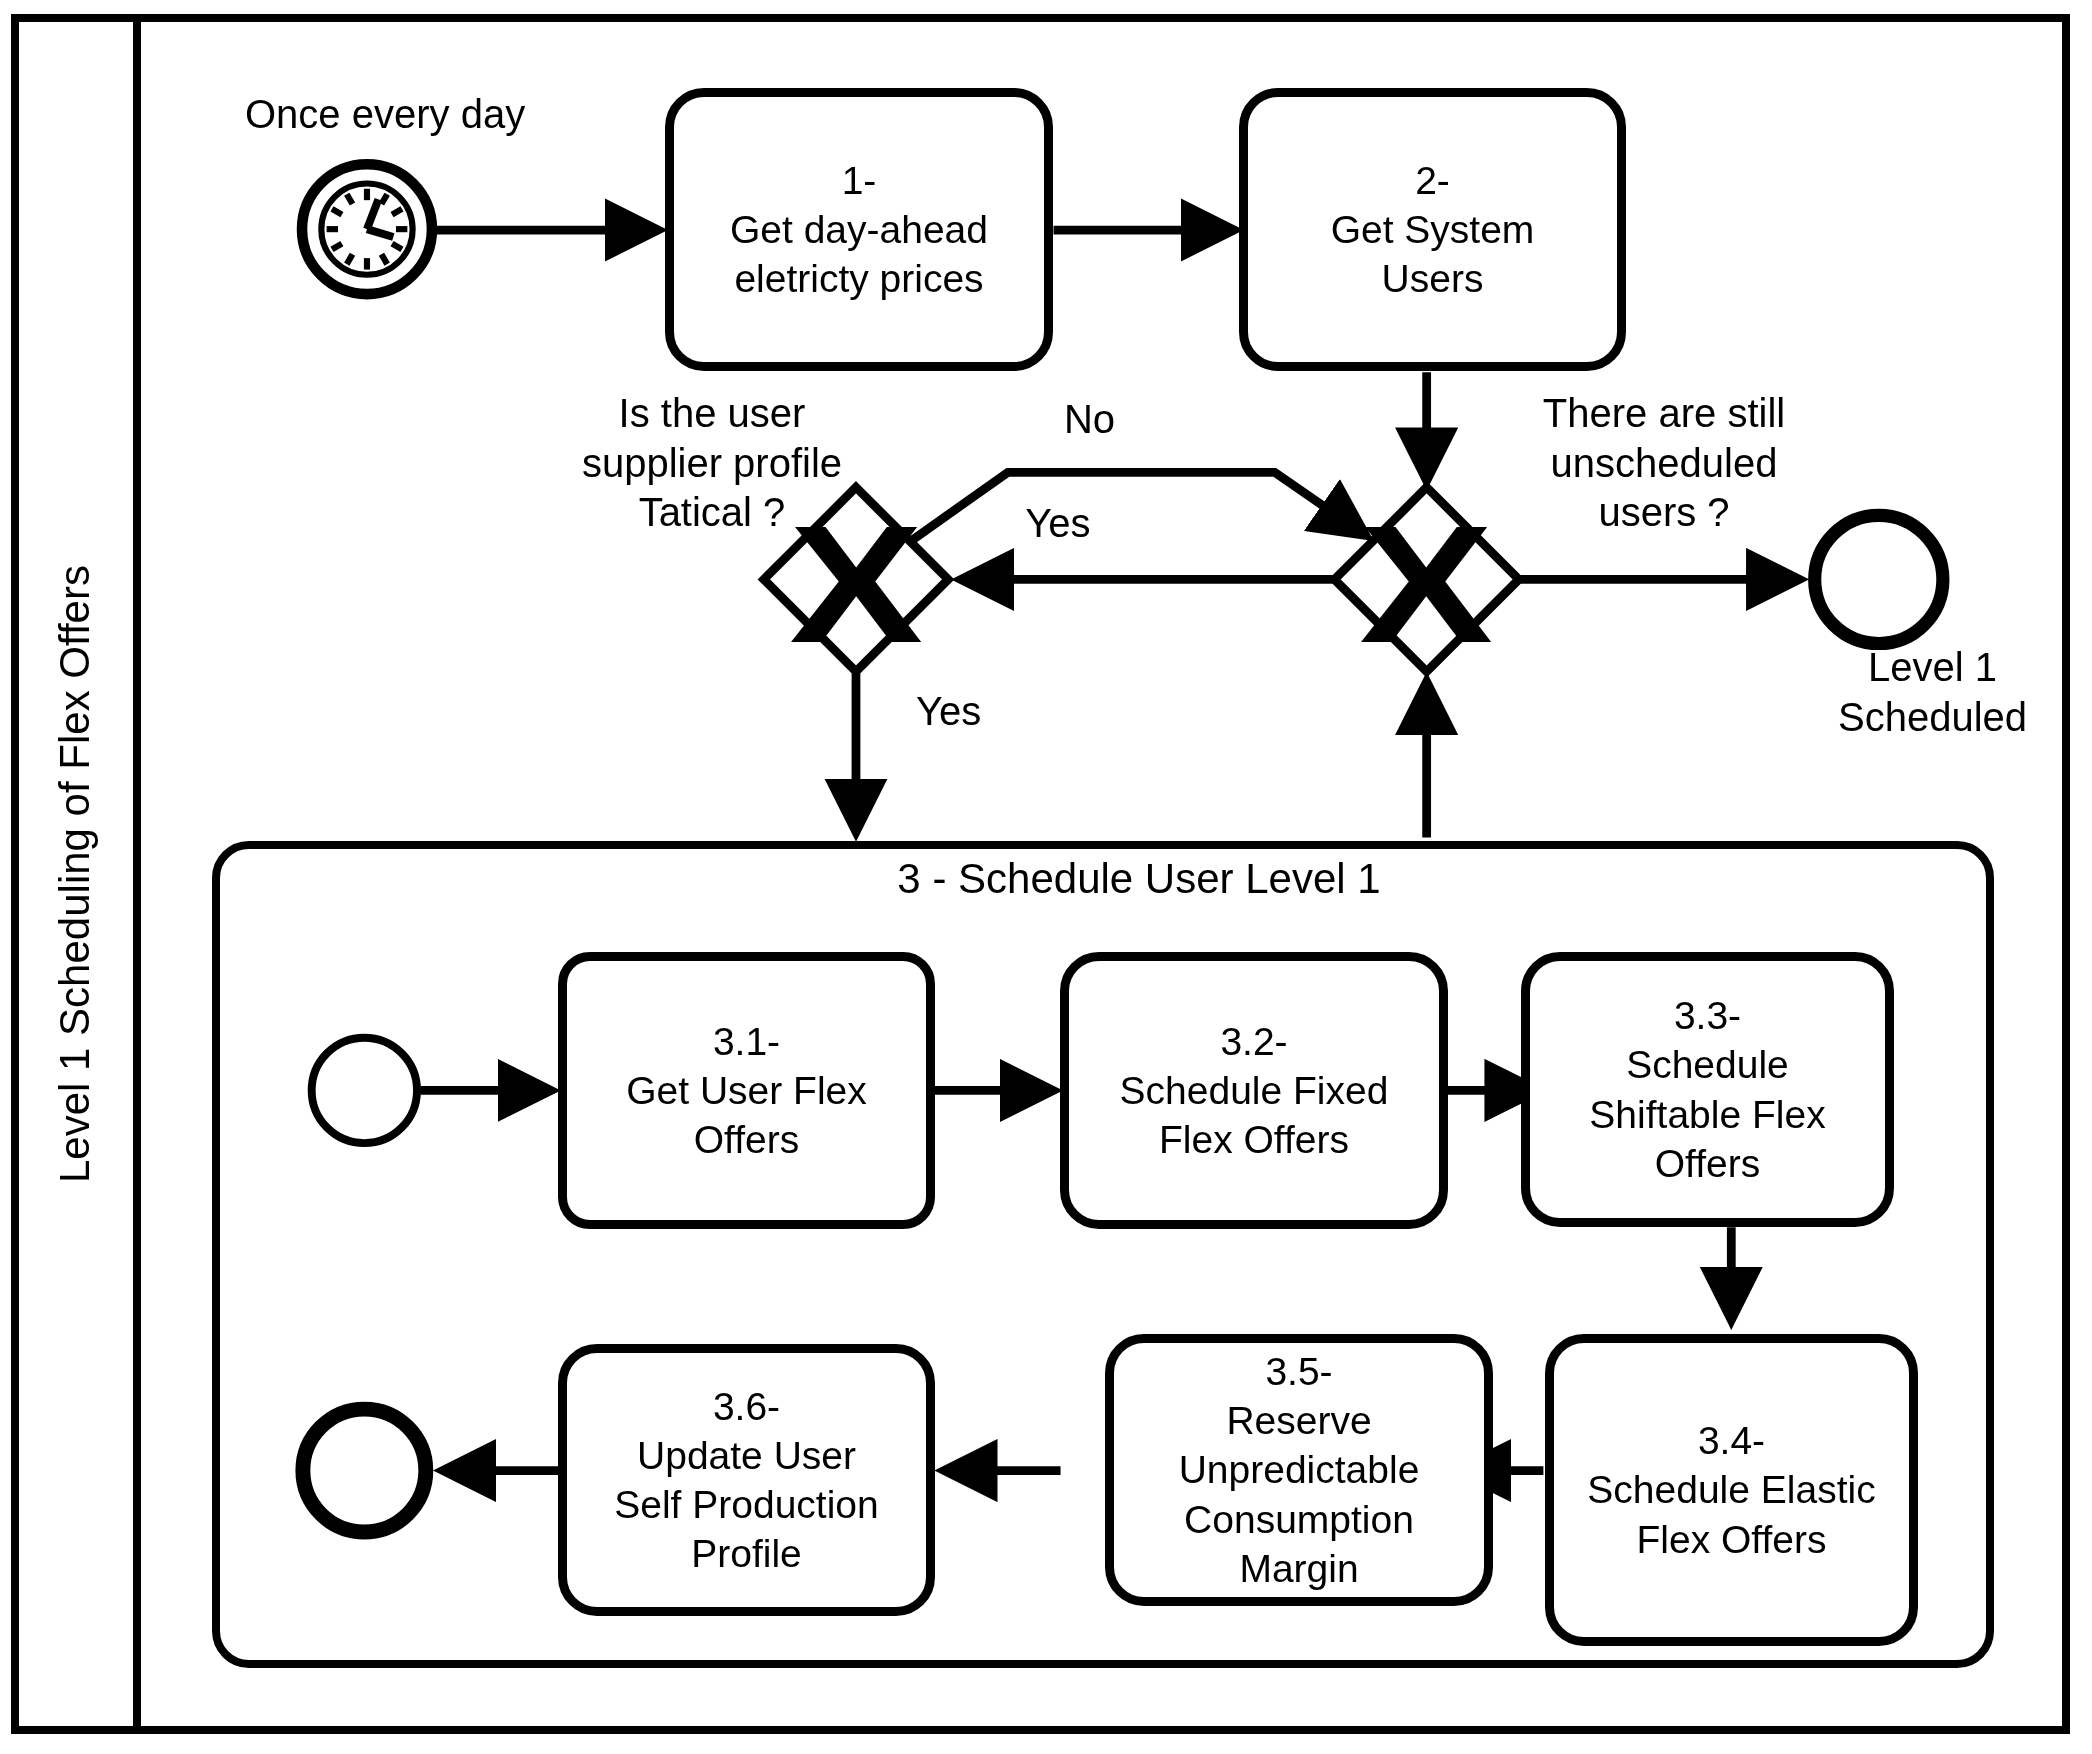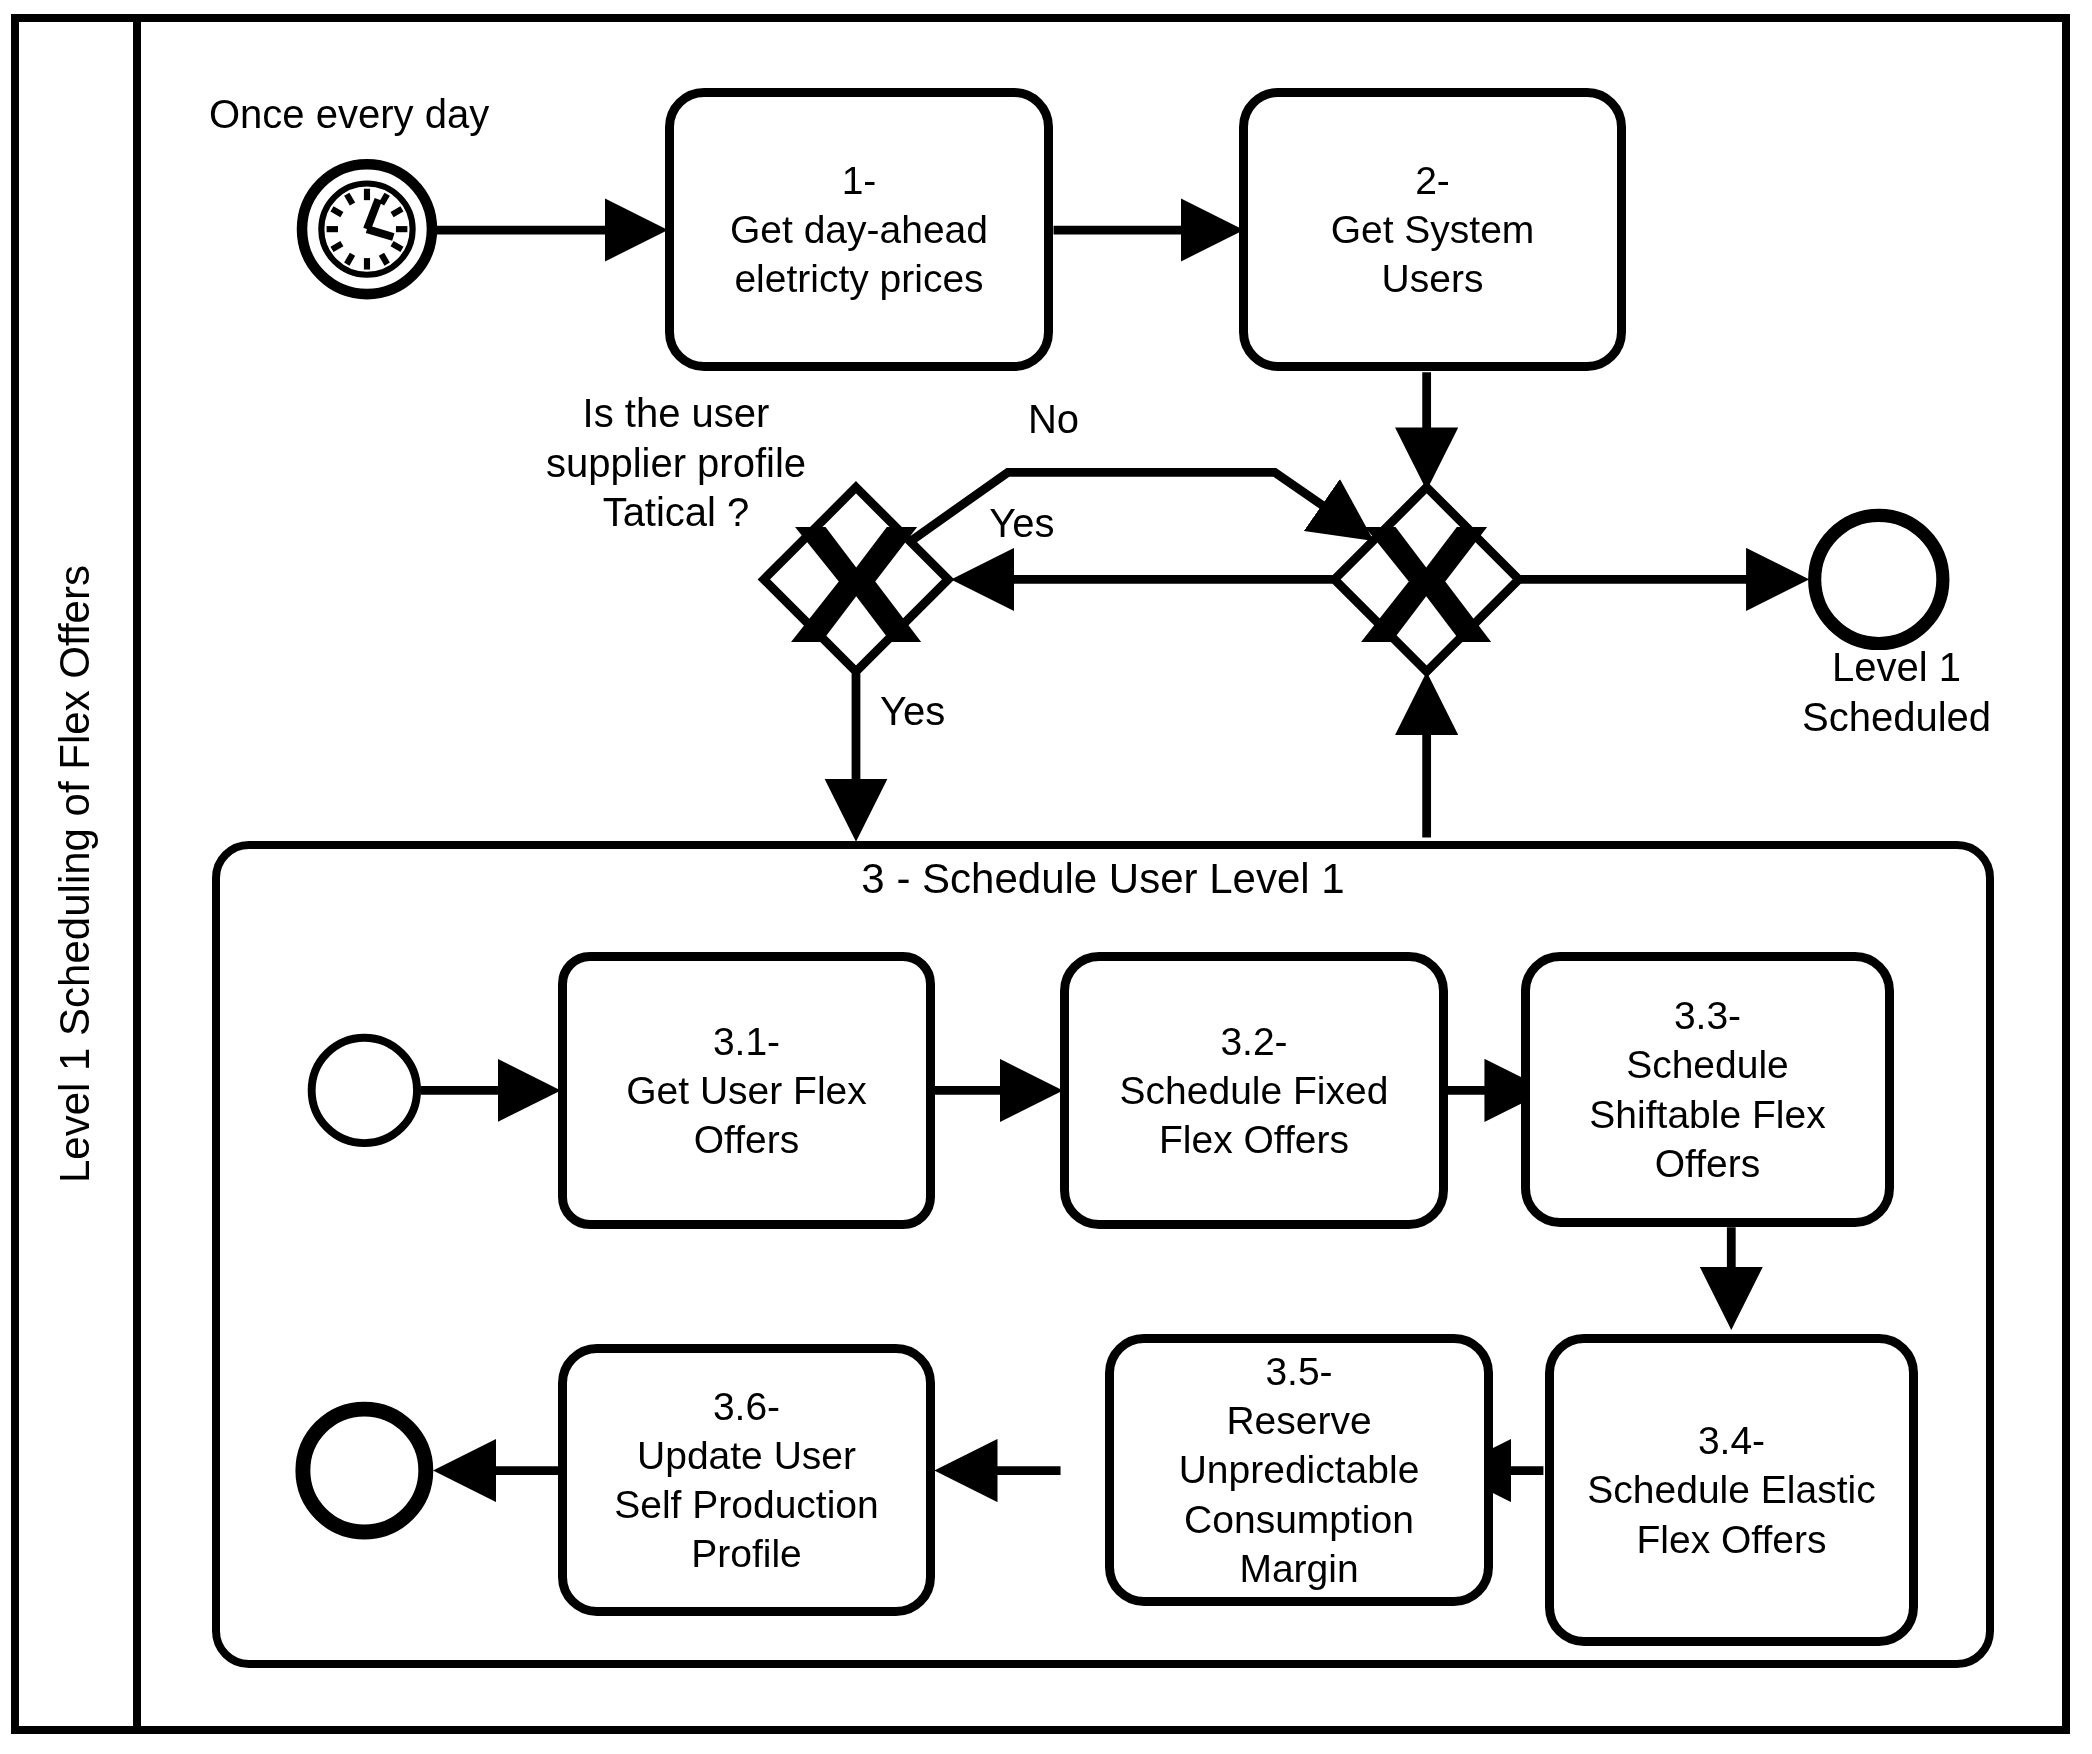--- a/index.html
+++ b/index.html
@@ -62,20 +62,21 @@
     white-space: pre-line;
     font-size: 39px;
     line-height: 1.26;
   }
   .label {
     position: absolute;
     white-space: pre-line;
     font-size: 40px;
     line-height: 1.24;
     text-align: center;
+    margin-left: 36px;
   }
   .label.left { text-align: left; }
   .xmark {
     position: absolute;
     width: 184px; height: 176px;
     display: flex; align-items: center; justify-content: center;
     font-size: 167px;
     font-weight: bold;
     transform: scaleX(1.2);
     padding-top: 8.8px;
@@ -181,20 +182,23 @@
 Margin</div>
   <div class="task" style="left:558px; top:1344px; width:377px; height:272px;">3.6-
 Update User
 Self Production
 Profile</div>
 
   <div class="label left" style="left:209px; top:90px; width:369px;">Once every day</div>
   <div class="label" style="left:496px; top:389px; width:360px;">Is the user
 supplier profile
 Tatical ?</div>
+  <div class="label" style="left:1448px; top:389px; width:360px;">There are still
+unscheduled
+users ?</div>
   <div class="label" style="left:992px; top:395px; width:123px;">No</div>
   <div class="label" style="left:952px; top:499px; width:140px;">Yes</div>
   <div class="label left" style="left:880px; top:687px; width:140px;">Yes</div>
   <div class="label" style="left:1712px; top:643px; width:369px;">Level 1
 Scheduled</div>
 
 </div>
 
 
 </body></html>

